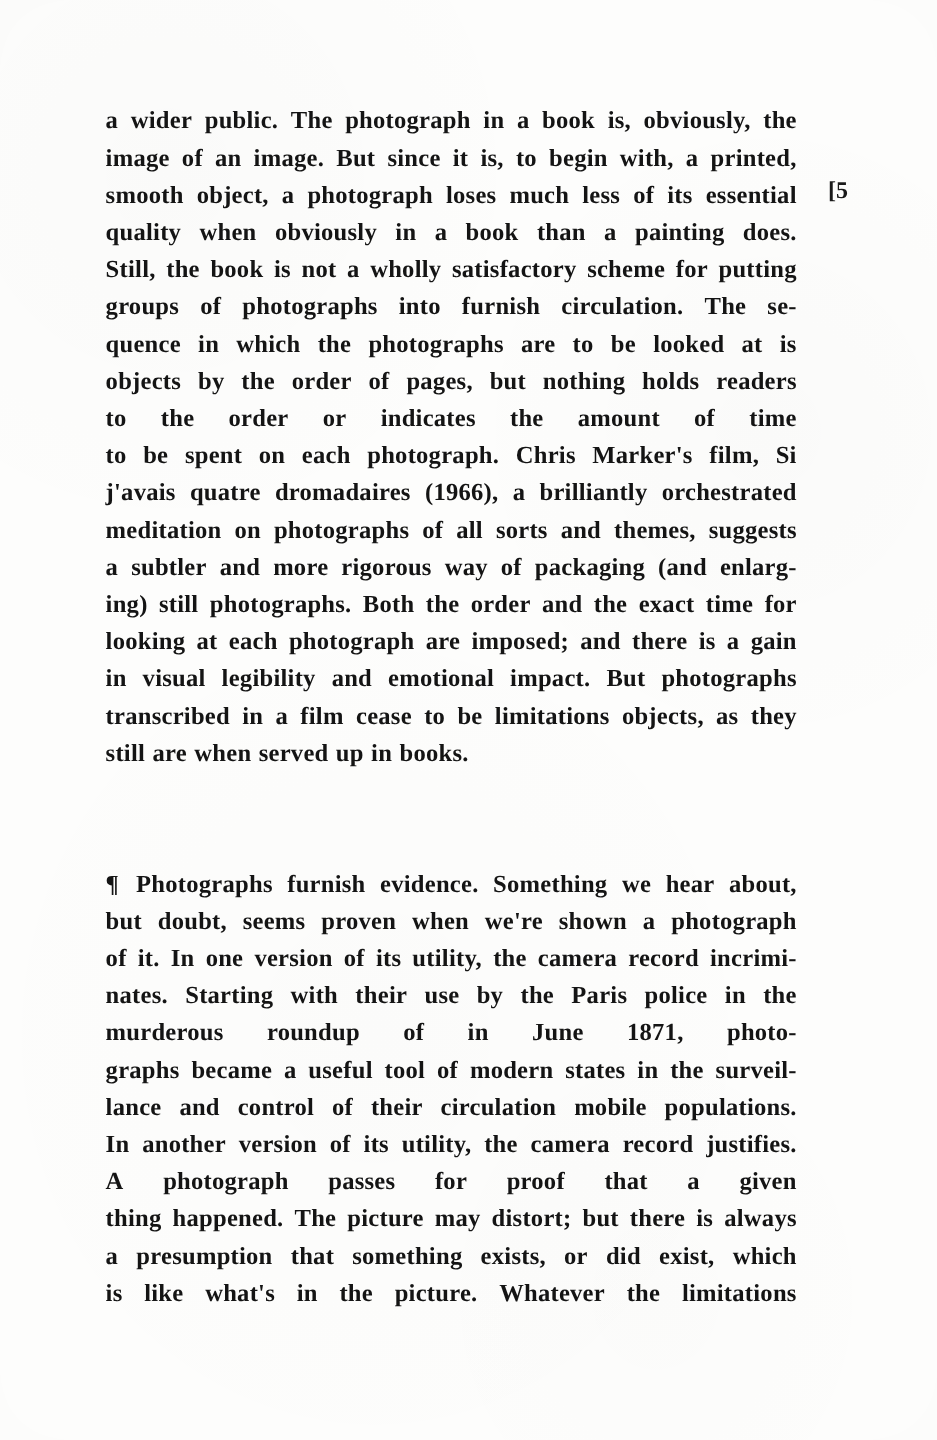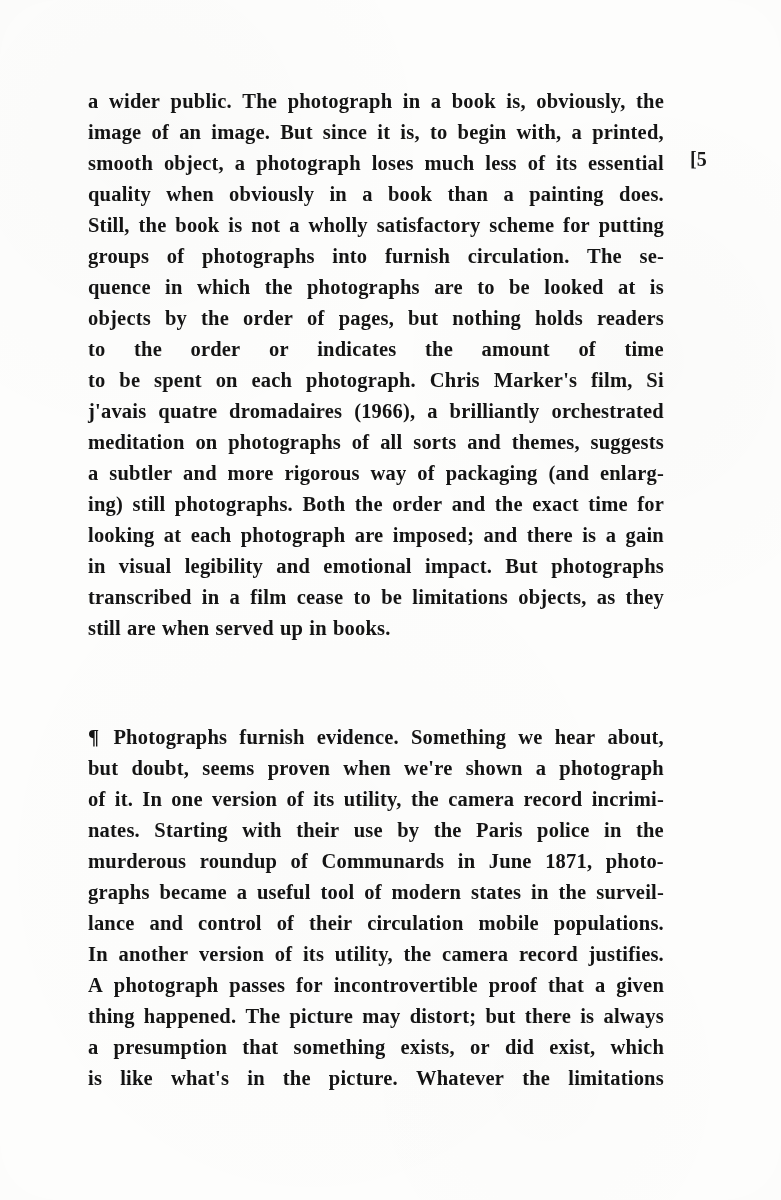--- a/index.html
+++ b/index.html
@@ -132,25 +132,25 @@
         <div class="line"><span class="w">in</span><span class="w">visual</span><span class="w">legibility</span><span class="w">and</span><span class="w">emotional</span><span class="w">impact.</span><span class="w">But</span><span class="w">photographs</span></div>
         <div class="line"><span class="w">transcribed</span><span class="w">in</span><span class="w">a</span><span class="w">film</span><span class="w">cease</span><span class="w">to</span><span class="w">be</span><span class="w">limitations</span><span class="w">objects,</span><span class="w">as</span><span class="w">they</span></div>
         <div class="line last"><span class="w">still</span><span class="w">are</span><span class="w">when</span><span class="w">served</span><span class="w">up</span><span class="w">in</span><span class="w">books.</span></div>
       </div>
 
     <div class="para" id="paragraph-two">
         <div class="line"><span class="w pilcrow">¶</span><span class="w">Photographs</span><span class="w">furnish</span><span class="w">evidence.</span><span class="w">Something</span><span class="w">we</span><span class="w">hear</span><span class="w">about,</span></div>
         <div class="line"><span class="w">but</span><span class="w">doubt,</span><span class="w">seems</span><span class="w">proven</span><span class="w">when</span><span class="w">we're</span><span class="w">shown</span><span class="w">a</span><span class="w">photograph</span></div>
         <div class="line"><span class="w">of</span><span class="w">it.</span><span class="w">In</span><span class="w">one</span><span class="w">version</span><span class="w">of</span><span class="w">its</span><span class="w">utility,</span><span class="w">the</span><span class="w">camera</span><span class="w">record</span><span class="w">incrimi-</span></div>
         <div class="line"><span class="w">nates.</span><span class="w">Starting</span><span class="w">with</span><span class="w">their</span><span class="w">use</span><span class="w">by</span><span class="w">the</span><span class="w">Paris</span><span class="w">police</span><span class="w">in</span><span class="w">the</span></div>
-        <div class="line"><span class="w">murderous</span><span class="w">roundup</span><span class="w">of</span><span class="w">Communards</span><span class="w">in</span><span class="w">June</span><span class="w">1871,</span><span class="w">photo-</span></div>
+        <div class="line"><span class="w">murderous</span><span class="w">roundup</span><span class="w">of</span><span class="w">in</span><span class="w">June</span><span class="w">1871,</span><span class="w">photo-</span></div>
         <div class="line"><span class="w">graphs</span><span class="w">became</span><span class="w">a</span><span class="w">useful</span><span class="w">tool</span><span class="w">of</span><span class="w">modern</span><span class="w">states</span><span class="w">in</span><span class="w">the</span><span class="w">surveil-</span></div>
         <div class="line"><span class="w">lance</span><span class="w">and</span><span class="w">control</span><span class="w">of</span><span class="w">their</span><span class="w">circulation</span><span class="w">mobile</span><span class="w">populations.</span></div>
         <div class="line"><span class="w">In</span><span class="w">another</span><span class="w">version</span><span class="w">of</span><span class="w">its</span><span class="w">utility,</span><span class="w">the</span><span class="w">camera</span><span class="w">record</span><span class="w">justifies.</span></div>
-        <div class="line"><span class="w">A</span><span class="w">photograph</span><span class="w">passes</span><span class="w">for</span><span class="w">incontrovertible</span><span class="w">proof</span><span class="w">that</span><span class="w">a</span><span class="w">given</span></div>
+        <div class="line"><span class="w">A</span><span class="w">photograph</span><span class="w">passes</span><span class="w">for</span><span class="w">proof</span><span class="w">that</span><span class="w">a</span><span class="w">given</span></div>
         <div class="line"><span class="w">thing</span><span class="w">happened.</span><span class="w">The</span><span class="w">picture</span><span class="w">may</span><span class="w">distort;</span><span class="w">but</span><span class="w">there</span><span class="w">is</span><span class="w">always</span></div>
         <div class="line"><span class="w">a</span><span class="w">presumption</span><span class="w">that</span><span class="w">something</span><span class="w">exists,</span><span class="w">or</span><span class="w">did</span><span class="w">exist,</span><span class="w">which</span></div>
         <div class="line"><span class="w">is</span><span class="w">like</span><span class="w">what's</span><span class="w">in</span><span class="w">the</span><span class="w">picture.</span><span class="w">Whatever</span><span class="w">the</span><span class="w">limitations</span></div>
       </div>
 
   </div>
 
   <div id="scan-softness"></div>
 
 </div>

